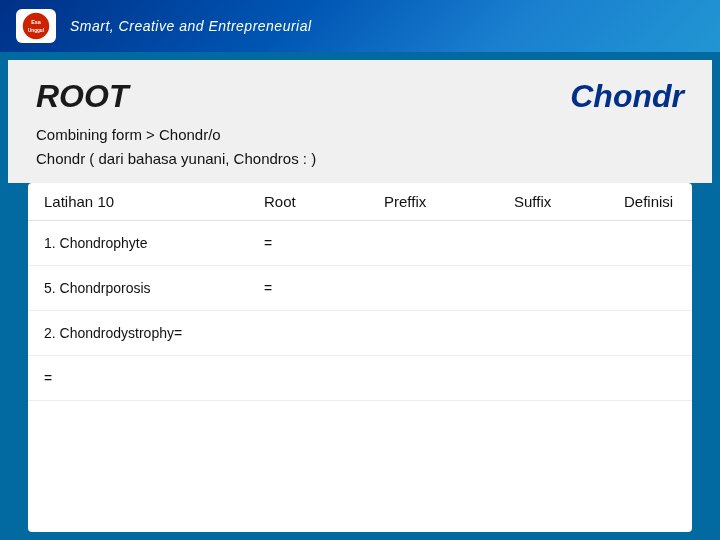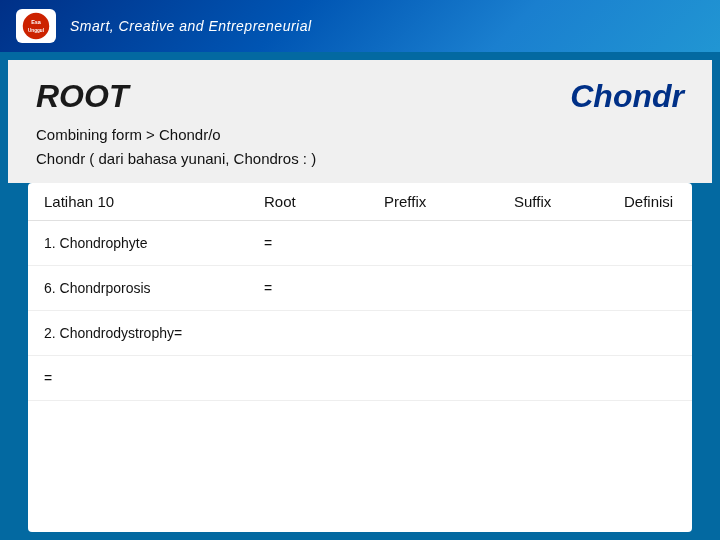--- a/index.html
+++ b/index.html
@@ -156,21 +156,21 @@
 
     <div class="table-row">
       <span class="table-cell">1. Chondrophyte</span>
       <span class="table-cell">=</span>
       <span class="table-cell"></span>
       <span class="table-cell"></span>
       <span class="table-cell"></span>
     </div>
 
     <div class="table-row">
-      <span class="table-cell">6. Chondrporosis</span>
+      <span class="table-cell">5. Chondrporosis</span>
       <span class="table-cell">=</span>
       <span class="table-cell"></span>
       <span class="table-cell"></span>
       <span class="table-cell"></span>
     </div>
 
     <div class="table-row">
       <span class="table-cell">2. Chondrodystrophy=</span>
       <span class="table-cell"></span>
       <span class="table-cell"></span>

